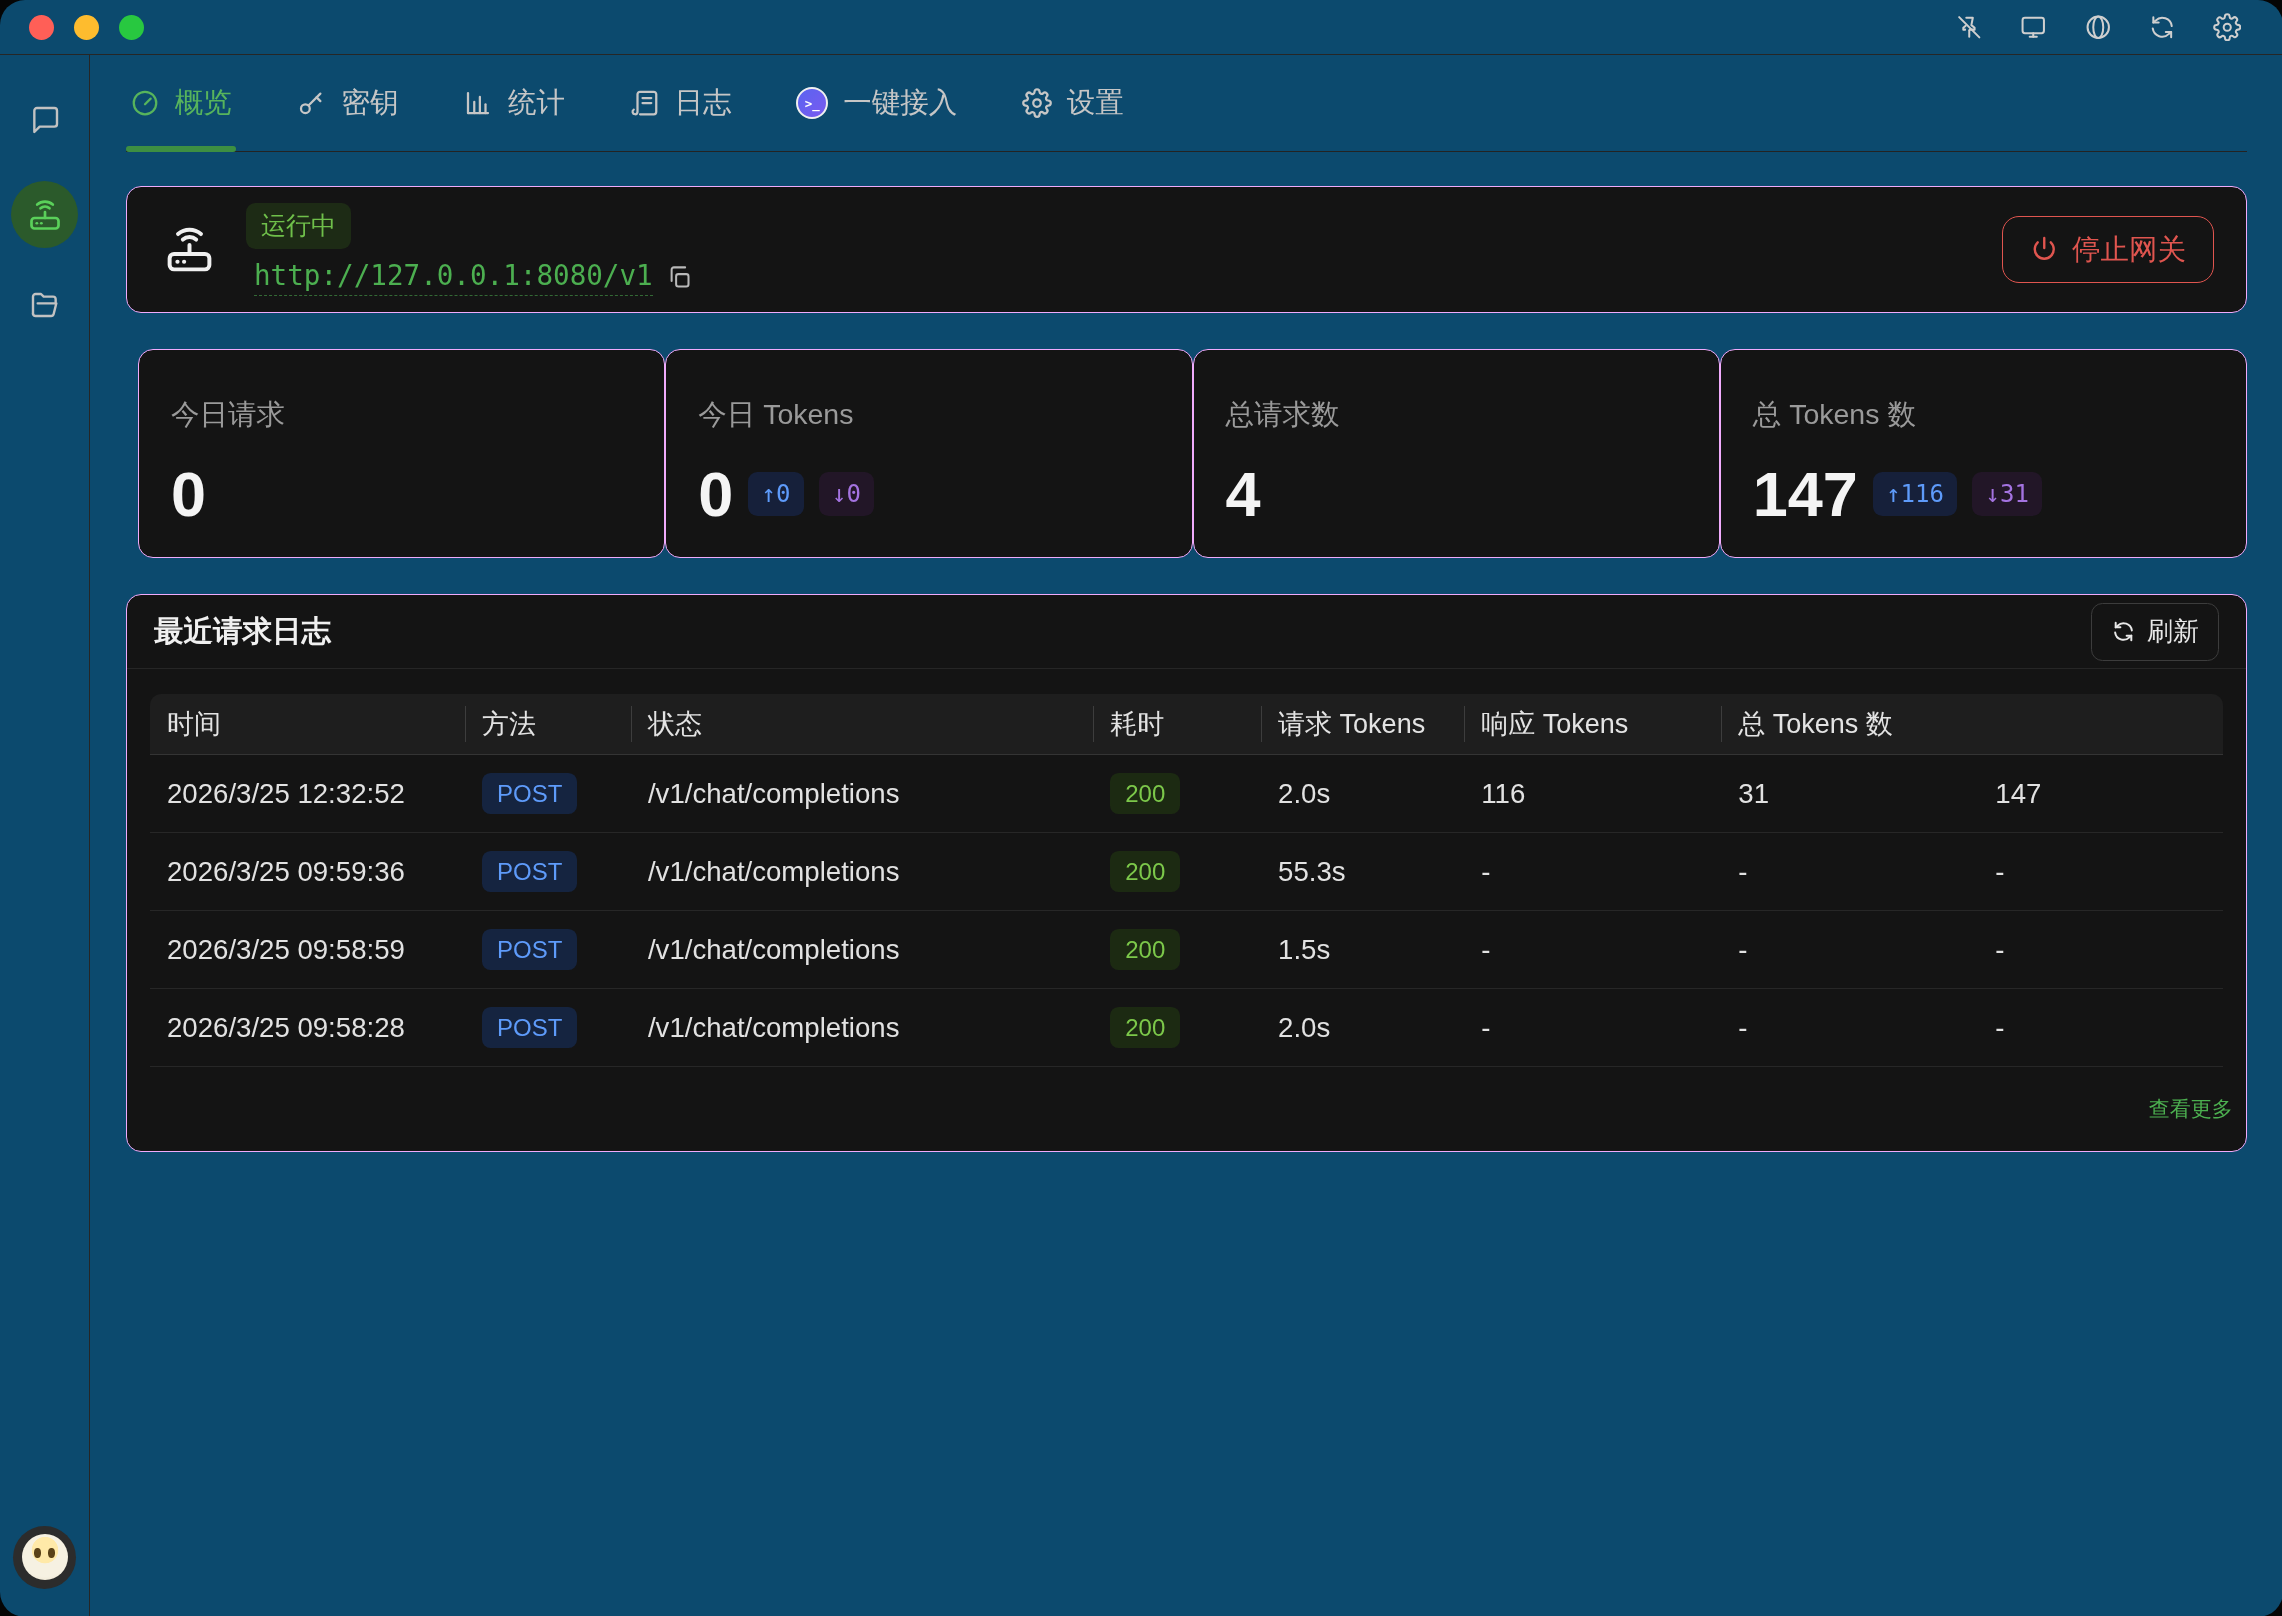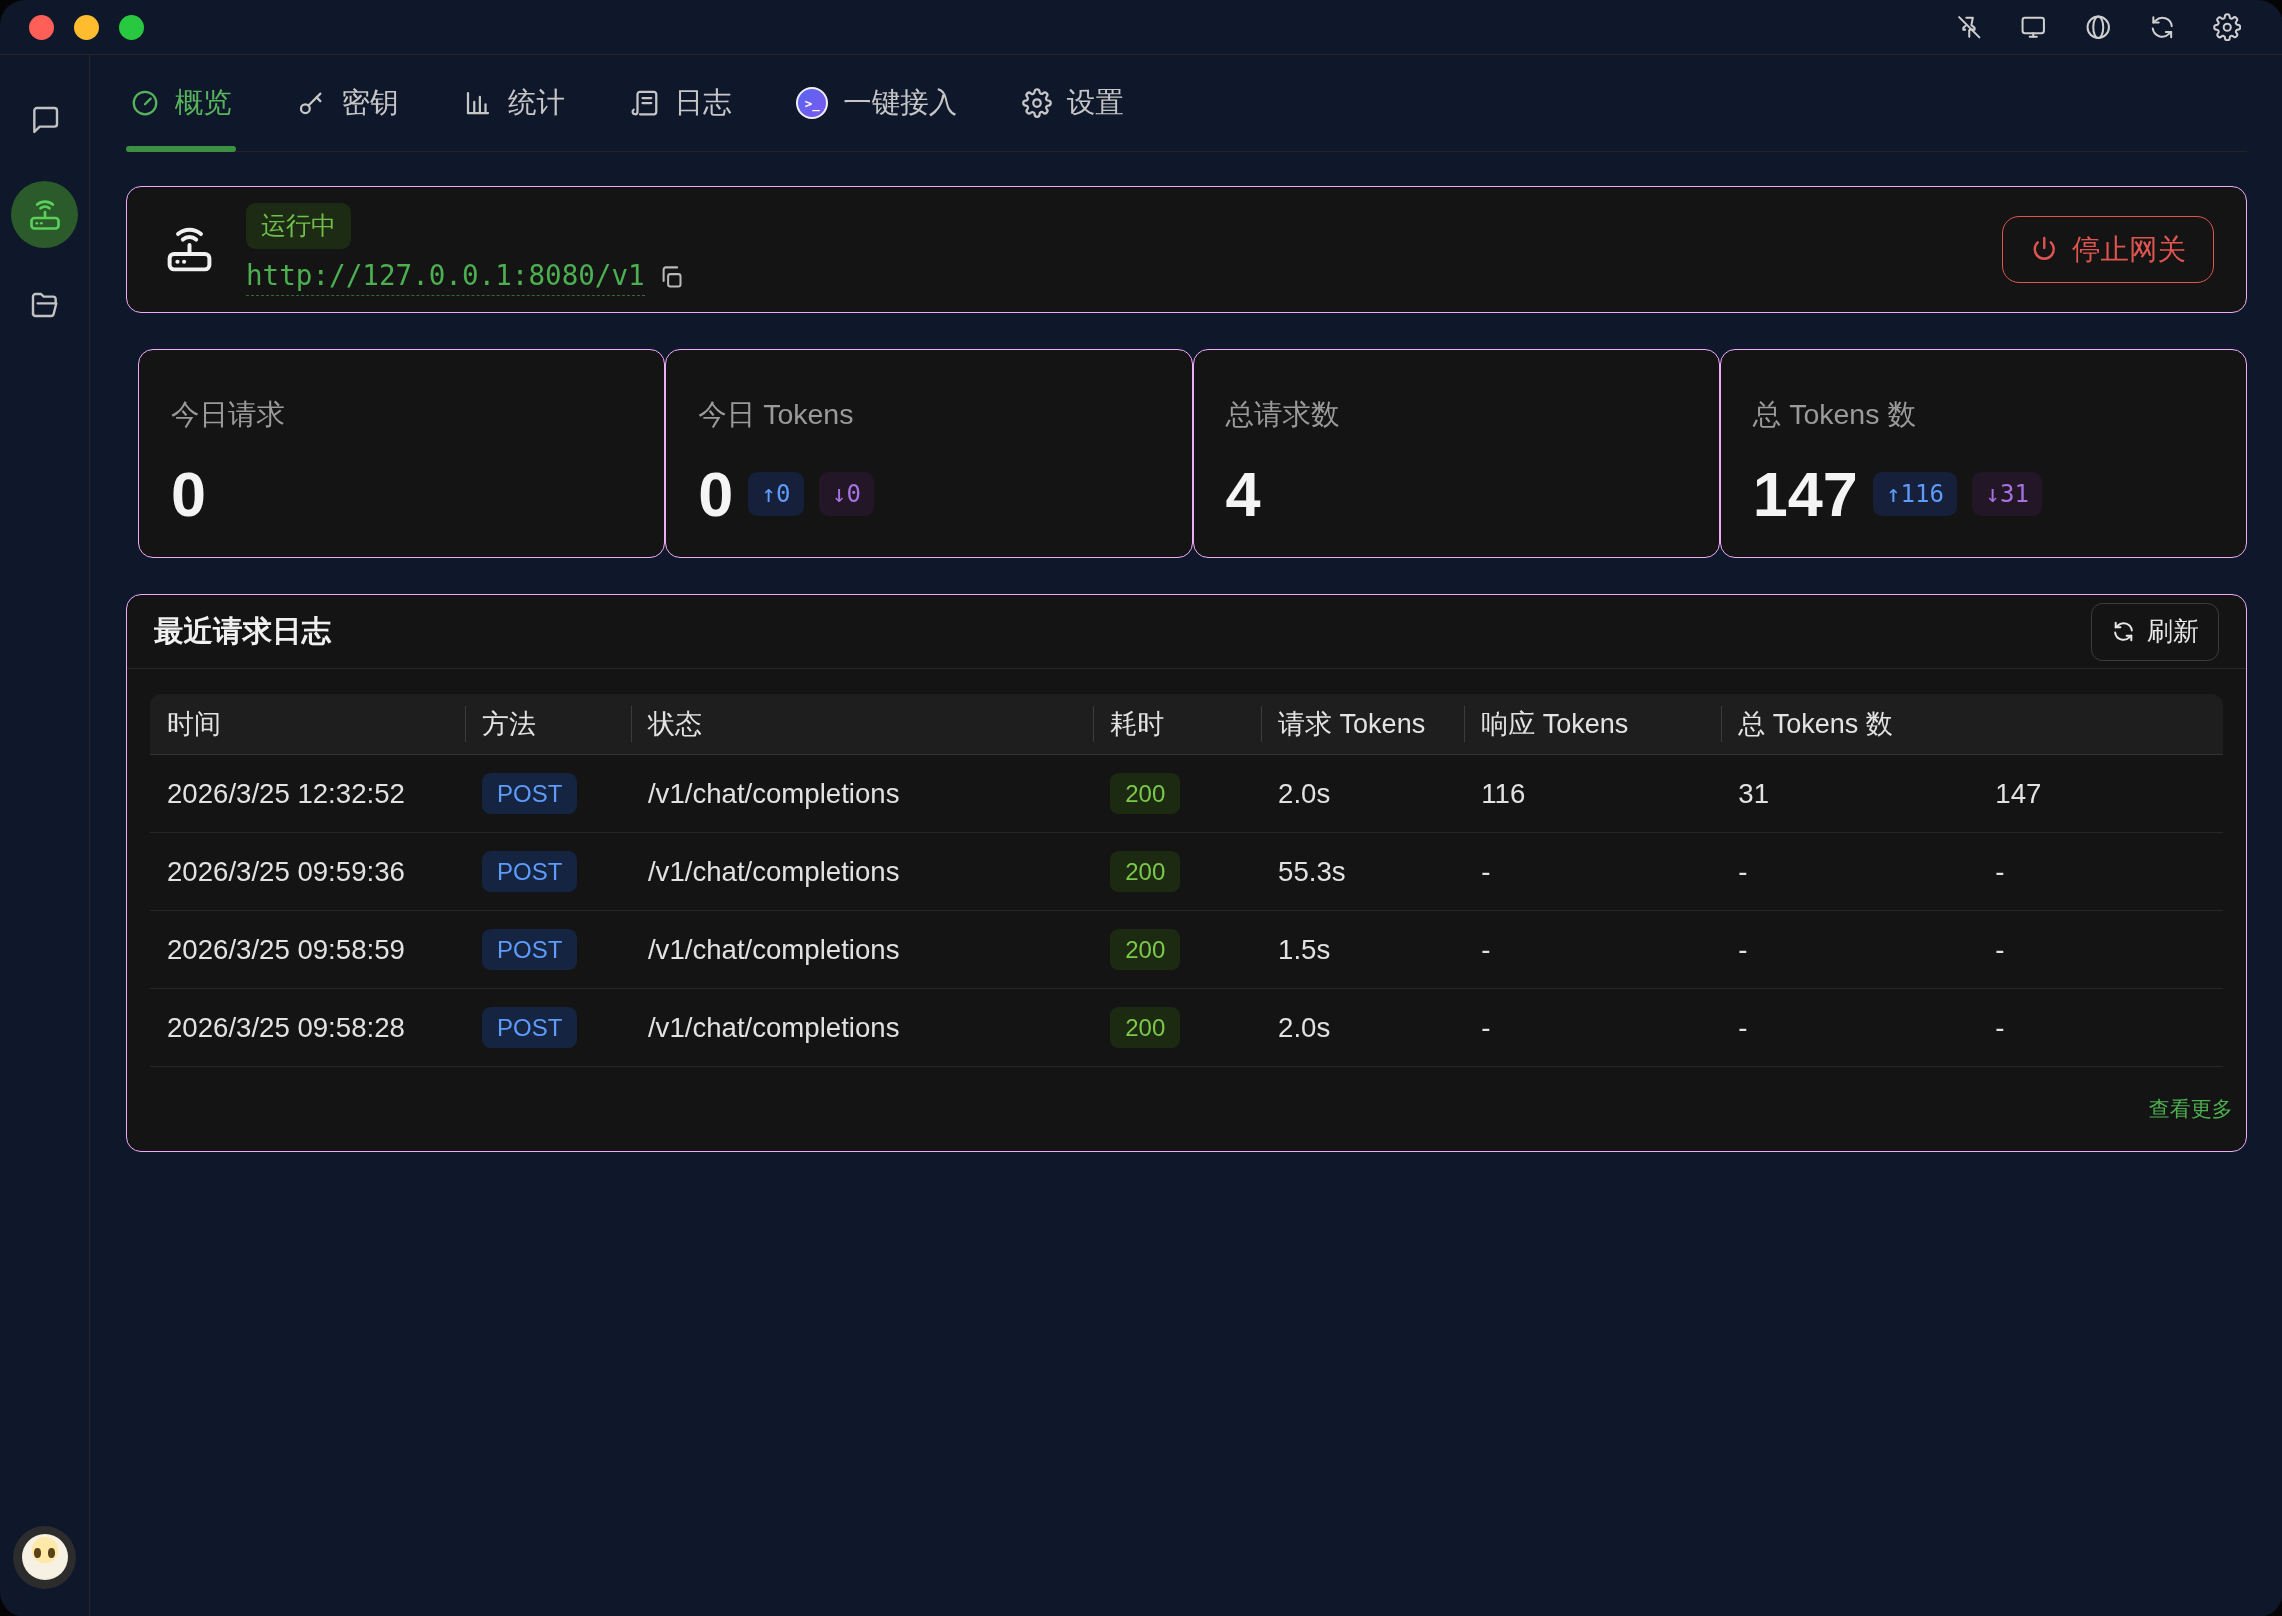--- a/index.html
+++ b/index.html
@@ -1,18 +1,18 @@
 <!DOCTYPE html>
 <html style="--green: #57b45c; --green-bright: #6fbf4a; --url-green: #4caf50; --red: #e0554f; --blue: #5e9bfa; --purple: #a473e0; --ok: #7cc84a;font-size:15px"><head>
 <meta charset="utf-8">
 <style>
   * { margin:0; padding:0; box-sizing:border-box; }
   html,body { background:#050505; font-family:"Liberation Sans","DejaVu Sans",sans-serif; }
   .window {
-    width:2283px; height:1617px; background:#0f172a; border-radius:25px;
+    width:2283px; height:1617px; background:#0c4a6e; border-radius:25px;
     overflow:hidden; position:relative; color:#e6e6e6; display:flex; flex-direction:column;
   }
   
   .titlebar { height:55px; flex:0 0 55px; display:flex; align-items:center;
     padding:0 42px 0 28.5px; border-bottom:1px solid #262626; }
   .traffic { display:flex; gap:20px; }
   .light { width:25px; height:25px; border-radius:50%; }
   .light.red    { background:#ff5f57; }
   .light.yellow { background:#febc2e; }
   .light.green  { background:#28c840; }
@@ -59,21 +59,21 @@
   .status-card { margin-top:34px; height:127px; display:flex; align-items:center;
     padding:0 32px 0 36px; }
   .status-card .router-ic { width:53px; height:53px; stroke:#f0f0f0; fill:none;
     stroke-width:1.8; stroke-linecap:round; stroke-linejoin:round; }
   .status-info { margin-left:30px; display:flex; flex-direction:column; gap:9.5px; }
   .run-badge { align-self:flex-start; background:#1d2b15; color:var(--green-bright);
     font-size:25px; padding:6.7px 15px; border-radius:9.5px; }
   .url-row { display:flex; align-items:center; gap:13.3px; }
   .url-link { font-family:"DejaVu Sans Mono","Liberation Mono",monospace; font-size:27.6px;
     color:var(--url-green); text-decoration:none; border-bottom:1.9px dashed rgba(76,175,80,.55);
-    padding-bottom:3.8px; cursor:pointer; }
+    padding-bottom:3.8px; cursor:pointer;margin-left:8px; }
   .copy-ic { width:27px; height:27px; stroke:#b9b9b9; fill:none; stroke-width:1.8;
     stroke-linecap:round; stroke-linejoin:round; cursor:pointer; }
   .status-spacer { flex:1; }
   .stop-btn { display:flex; align-items:center; gap:13.3px; color:var(--red);
     border:1.9px solid var(--red); border-radius:17px; padding:13.3px 27px; font-size:28.5px;
     background:transparent; cursor:pointer; font-family:inherit; }
   .stop-btn svg { width:28.5px; height:28.5px; stroke:var(--red); fill:none;
     stroke-width:2; stroke-linecap:round; stroke-linejoin:round; }
   
   .stats { display:grid; grid-template-columns:repeat(4,1fr); margin-top:36px;padding-left:12px; }

